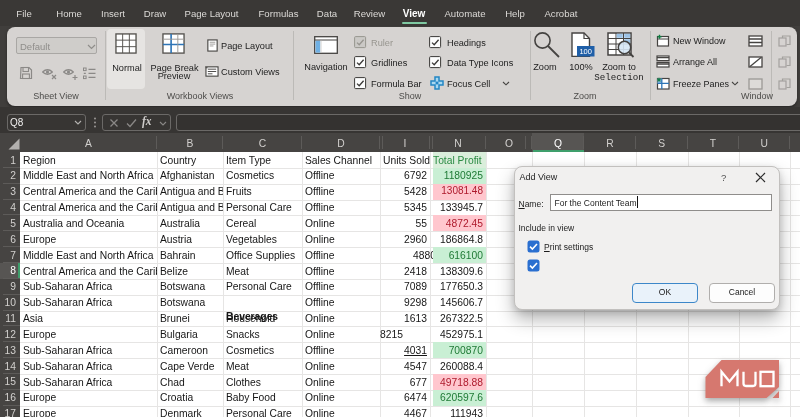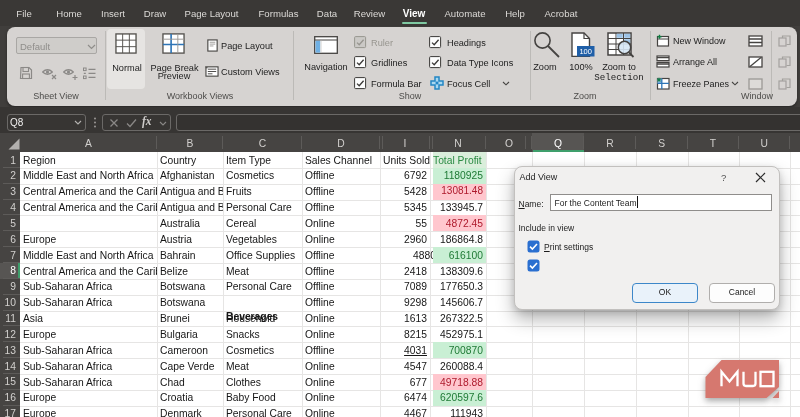--- a/index.html
+++ b/index.html
@@ -336,20 +336,21 @@
 <div class="a nw" style="left:305px;top:186.3px;width:75px;overflow:hidden;font-size:10.3px;color:#161616;">Offline</div>
 <div class="a nw" style="left:380px;top:186.3px;width:47px;text-align:right;font-size:10.3px;color:#161616;">5428</div>
 <div class="a" style="left:433px;top:183.7px;width:53px;height:15.85px;background:#ffc7ce;"></div>
 <div class="a nw" style="left:430px;top:185px;width:53px;text-align:right;font-size:10px;color:#ae1a2c;">13081.48</div>
 <div class="a nw" style="left:23px;top:202.2px;width:134px;overflow:hidden;font-size:10.3px;color:#161616;">Central America and the Caribbean</div>
 <div class="a nw" style="left:160px;top:202.2px;width:63px;overflow:hidden;font-size:10.3px;color:#161616;">Antigua and Barbuda</div>
 <div class="a nw" style="left:226px;top:202.2px;width:76px;overflow:hidden;font-size:10.3px;color:#161616;">Personal Care</div>
 <div class="a nw" style="left:305px;top:202.2px;width:75px;overflow:hidden;font-size:10.3px;color:#161616;">Offline</div>
 <div class="a nw" style="left:380px;top:202.2px;width:47px;text-align:right;font-size:10.3px;color:#161616;">5345</div>
 <div class="a nw" style="left:430px;top:202.2px;width:53px;text-align:right;font-size:10.3px;color:#161616;">133945.7</div>
+<div class="a nw" style="left:23px;top:218.0px;width:134px;overflow:hidden;font-size:10.3px;color:#161616;">Australia and Oceania</div>
 <div class="a nw" style="left:160px;top:218.0px;width:63px;overflow:hidden;font-size:10.3px;color:#161616;">Australia</div>
 <div class="a nw" style="left:226px;top:218.0px;width:76px;overflow:hidden;font-size:10.3px;color:#161616;">Cereal</div>
 <div class="a nw" style="left:305px;top:218.0px;width:75px;overflow:hidden;font-size:10.3px;color:#161616;">Online</div>
 <div class="a nw" style="left:380px;top:218.0px;width:47px;text-align:right;font-size:10.3px;color:#161616;">55</div>
 <div class="a" style="left:433px;top:215.4px;width:53px;height:15.85px;background:#ffc7ce;"></div>
 <div class="a nw" style="left:430px;top:218.0px;width:53px;text-align:right;font-size:10.3px;color:#ae1a2c;">4872.45</div>
 <div class="a nw" style="left:23px;top:233.8px;width:134px;overflow:hidden;font-size:10.3px;color:#161616;">Europe</div>
 <div class="a nw" style="left:160px;top:233.8px;width:63px;overflow:hidden;font-size:10.3px;color:#161616;">Austria</div>
 <div class="a nw" style="left:226px;top:233.8px;width:76px;overflow:hidden;font-size:10.3px;color:#161616;">Vegetables</div>
 <div class="a nw" style="left:305px;top:233.8px;width:75px;overflow:hidden;font-size:10.3px;color:#161616;">Online</div>
@@ -383,21 +384,21 @@
 <div class="a nw" style="left:23px;top:313.1px;width:134px;overflow:hidden;font-size:10.3px;color:#161616;">Asia</div>
 <div class="a nw" style="left:160px;top:313.1px;width:63px;overflow:hidden;font-size:10.3px;color:#161616;">Brunei</div>
 <div class="a nw" style="left:226px;top:313.1px;width:76px;overflow:hidden;font-size:10.3px;color:#161616;">Household</div>
 <div class="a nw" style="left:305px;top:313.1px;width:75px;overflow:hidden;font-size:10.3px;color:#161616;">Online</div>
 <div class="a nw" style="left:380px;top:313.1px;width:47px;text-align:right;font-size:10.3px;color:#161616;">1613</div>
 <div class="a nw" style="left:430px;top:313.1px;width:53px;text-align:right;font-size:10.3px;color:#161616;">267322.5</div>
 <div class="a nw" style="left:23px;top:329.0px;width:134px;overflow:hidden;font-size:10.3px;color:#161616;">Europe</div>
 <div class="a nw" style="left:160px;top:329.0px;width:63px;overflow:hidden;font-size:10.3px;color:#161616;">Bulgaria</div>
 <div class="a nw" style="left:226px;top:329.0px;width:76px;overflow:hidden;font-size:10.3px;color:#161616;">Snacks</div>
 <div class="a nw" style="left:305px;top:329.0px;width:75px;overflow:hidden;font-size:10.3px;color:#161616;">Online</div>
-<div class="a nw" style="left:380px;top:329.0px;width:47px;text-align:right;font-size:10.3px;color:#161616;">8215</div>
+<div class="a nw" style="left:380px;top:329.0px;width:47px;text-align:left;font-size:10.3px;color:#161616;">8215</div>
 <div class="a nw" style="left:430px;top:329.0px;width:53px;text-align:right;font-size:10.3px;color:#161616;">452975.1</div>
 <div class="a nw" style="left:23px;top:344.8px;width:134px;overflow:hidden;font-size:10.3px;color:#161616;">Sub-Saharan Africa</div>
 <div class="a nw" style="left:160px;top:344.8px;width:63px;overflow:hidden;font-size:10.3px;color:#161616;">Cameroon</div>
 <div class="a nw" style="left:226px;top:344.8px;width:76px;overflow:hidden;font-size:10.3px;color:#161616;">Cosmetics</div>
 <div class="a nw" style="left:305px;top:344.8px;width:75px;overflow:hidden;font-size:10.3px;color:#161616;">Offline</div>
 <div class="a nw" style="left:380px;top:344.8px;width:47px;text-align:right;font-size:10.3px;color:#161616;text-decoration:underline;">4031</div>
 <div class="a" style="left:433px;top:342.2px;width:53px;height:15.85px;background:#c9efd4;"></div>
 <div class="a nw" style="left:430px;top:344.8px;width:53px;text-align:right;font-size:10.3px;color:#1f7a35;">700870</div>
 <div class="a nw" style="left:23px;top:360.6px;width:134px;overflow:hidden;font-size:10.3px;color:#161616;">Sub-Saharan Africa</div>
 <div class="a nw" style="left:160px;top:360.6px;width:63px;overflow:hidden;font-size:10.3px;color:#161616;">Cape Verde</div>

